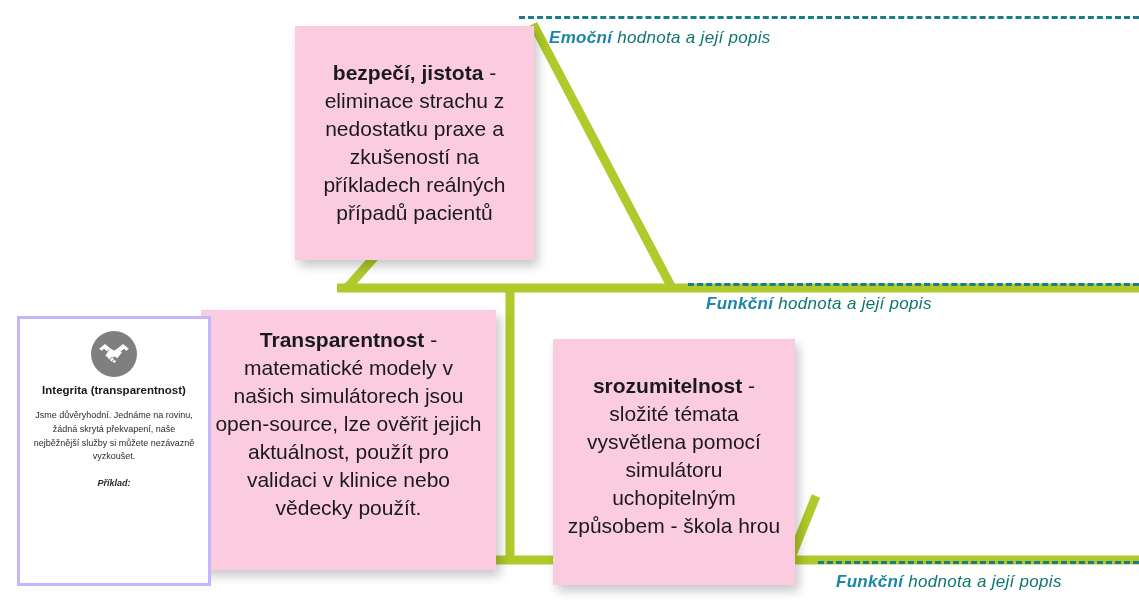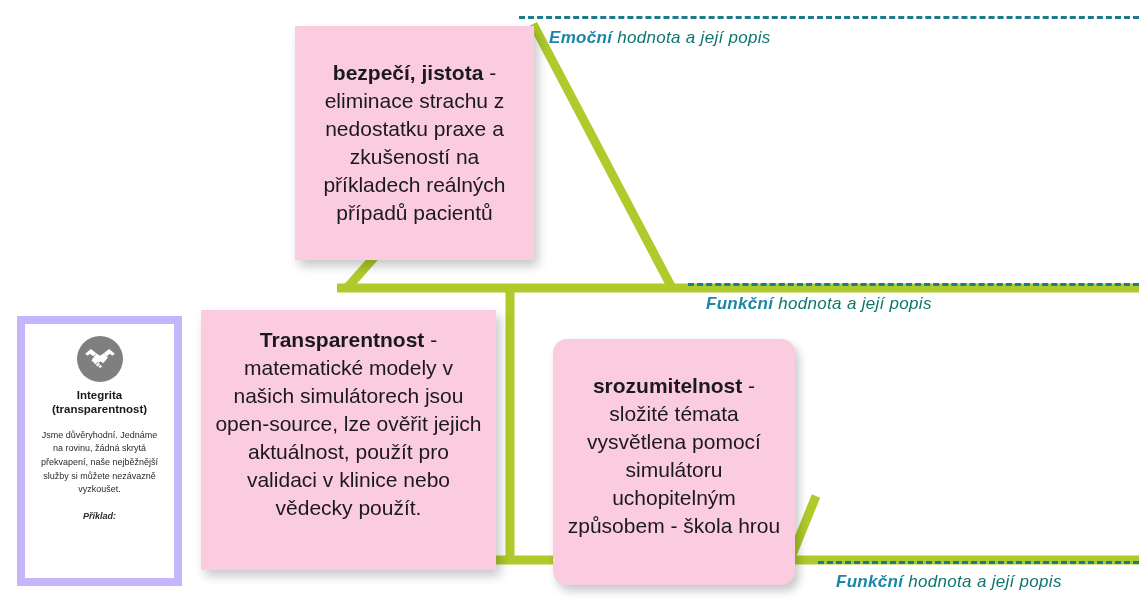--- a/index.html
+++ b/index.html
@@ -66,21 +66,20 @@
   #note-transparentnost p {
     padding: 0 12px;
     transform: translateY(-16px);
   }
   #note-srozumitelnost {
     left: 553px;
     top: 339px;
     width: 242px;
     height: 246px;
     font-size: 21px;
-    border-radius: 14px;
   }
   #note-srozumitelnost p {
     padding: 0 10px;
     transform: translateY(-6px);
   }
 
   
   .axis-row {
     position: absolute;
     z-index: 6;
@@ -112,23 +111,23 @@
   #axis-funkcni-1 { left: 688px; top: 283px; width: 451px; }
   #axis-funkcni-1 .axis-label { left: 18px; top: 11px; }
   #axis-funkcni-2 { left: 818px; top: 561px; width: 321px; }
   #axis-funkcni-2 .axis-label { left: 18px; top: 11px; }
 
   
   #value-card {
     position: absolute;
     left: 17px;
     top: 316px;
-    width: 165px;
+    width: 194px;
     height: 270px;
-    border: 8px solid #c4b5fd;
+    border: 3px solid #c4b5fd;
     background: #ffffff;
     box-sizing: border-box;
     z-index: 6;
     text-align: center;
     padding: 12px 9px 8px 9px;
   }
   #card-icon-wrap {
     display: flex;
     justify-content: center;
     margin-bottom: 6px;

